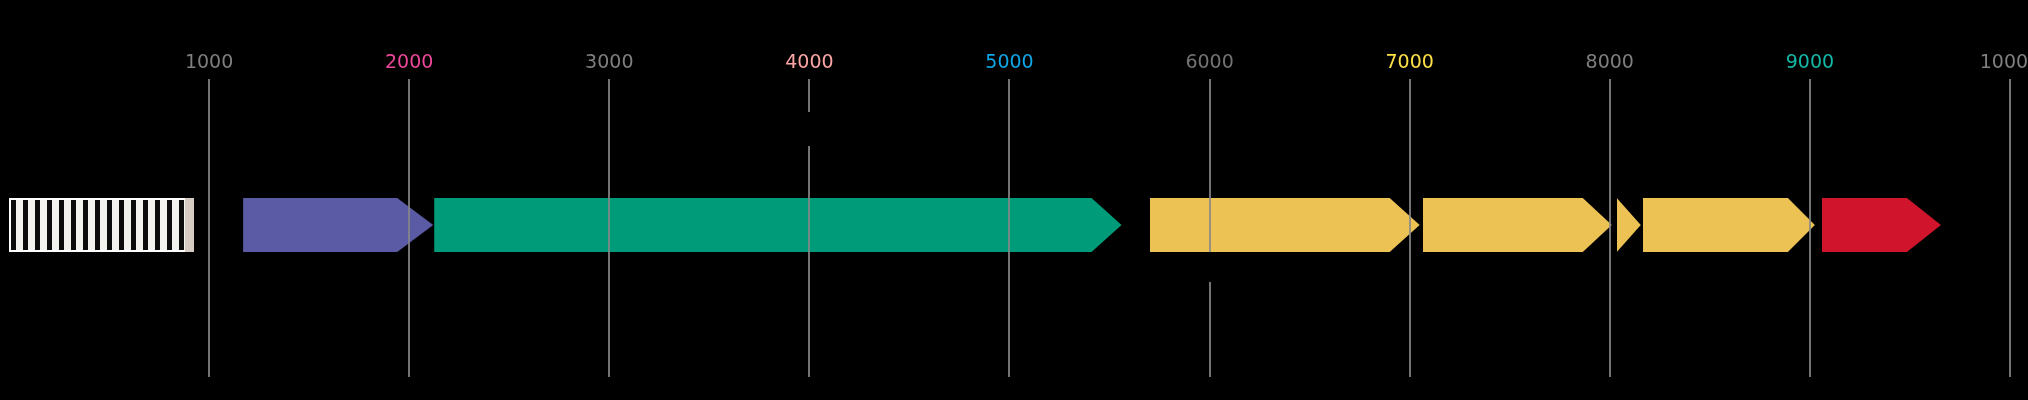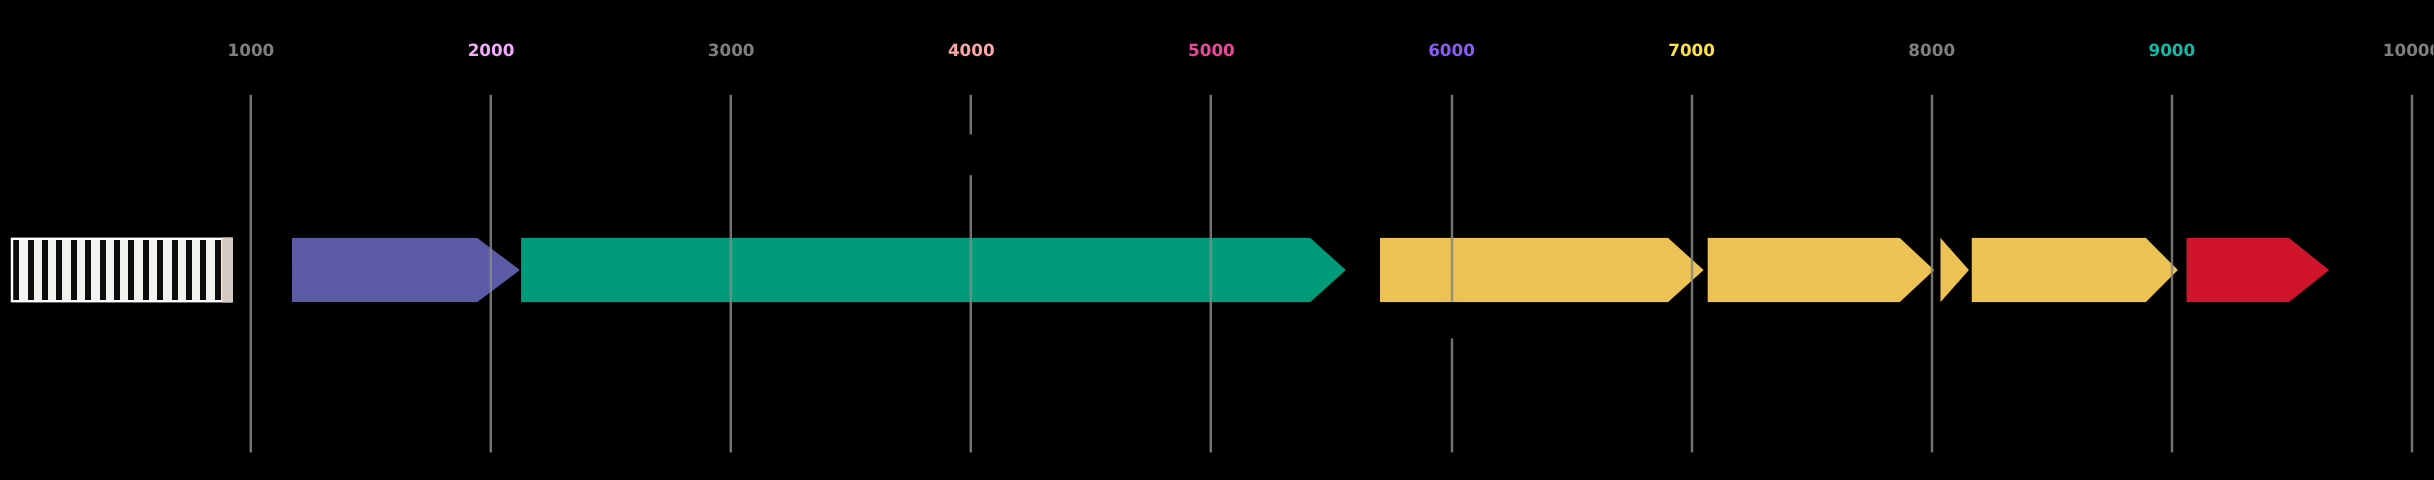--- a/index.html
+++ b/index.html
@@ -1,43 +1,43 @@
 <!DOCTYPE html>
 <html><head>
 <meta charset="utf-8">
 <style>
   html,body{margin:0;padding:0;background:#000;}
   #figure{
     position:relative;width:2028px;height:400px;background:#000000;
     overflow:hidden;font-family:"DejaVu Sans",sans-serif;
   }
   .tick-label{
-    position:absolute;top:35px;transform:translateX(-50%);
-    font-size:14px;line-height:1.2;z-index:2;white-space:nowrap;font-weight:bold;
+    position:absolute;top:50px;transform:translateX(-50%);
+    font-size:19px;line-height:1.2;z-index:2;white-space:nowrap;
   }
   .gridline{
     position:absolute;top:79px;height:298px;width:2px;
     transform:translateX(-50%);z-index:3;
   }
   .feature{position:absolute;top:198px;height:54px;z-index:2;}
   .feature.box{box-sizing:border-box;}
   .end-cap{position:absolute;top:-2px;bottom:-2px;right:-2px;width:9px;z-index:1;}
   .label-occluder{position:absolute;width:9px;transform:translateX(-50%);background:#000;z-index:4;}
 </style>
 </head>
 <body>
 
 <div id="figure">
   <div id="tick-labels">
       <div class="tick-label" style="left: 10.3108%; color: rgb(127, 127, 127);">1000</div>
-      <div class="tick-label" style="left: 20.1776%; color: #f0abfc;">2000</div>
+      <div class="tick-label" style="left: 20.1776%; color: #ec4899;">2000</div>
       <div class="tick-label" style="left: 30.0444%; color: rgb(127, 127, 127); text-align: right;">3000</div>
       <div class="tick-label" style="left: 39.9112%; color: #fca5a5;">4000</div>
-      <div class="tick-label" style="left: 49.778%; color: #ec4899;">5000</div>
-      <div class="tick-label" style="left: 59.6448%; color: #8b5cf6; text-align: center;">6000</div>
+      <div class="tick-label" style="left: 49.778%; color: #0ea5e9;">5000</div>
+      <div class="tick-label" style="left: 59.6448%; color: #737373; text-align: center;">6000</div>
       <div class="tick-label" style="left: 69.5116%; color: #fde047;">7000</div>
       <div class="tick-label" style="left: 79.3784%; color: rgb(127, 127, 127); text-align: center;">8000</div>
       <div class="tick-label" style="left: 89.2452%; color: #14b8a6;">9000</div>
       <div class="tick-label" style="left: 99.112%; color: rgb(127, 127, 127);">10000</div>
     </div>
   <div id="gridlines">
       <div class="gridline" style="left: 10.3108%; top: 79px; height: 298px; background: rgba(135, 135, 135, 0.85);"></div>
       <div class="gridline" style="left: 20.1776%; top: 79px; height: 298px; background: rgba(135, 135, 135, 0.85);"></div>
       <div class="gridline" style="left: 30.0444%; top: 79px; height: 298px; background: rgba(135, 135, 135, 0.85);"></div>
       <div class="gridline" style="left: 39.9112%; top: 79px; height: 298px; background: rgba(135, 135, 135, 0.85);"></div>

